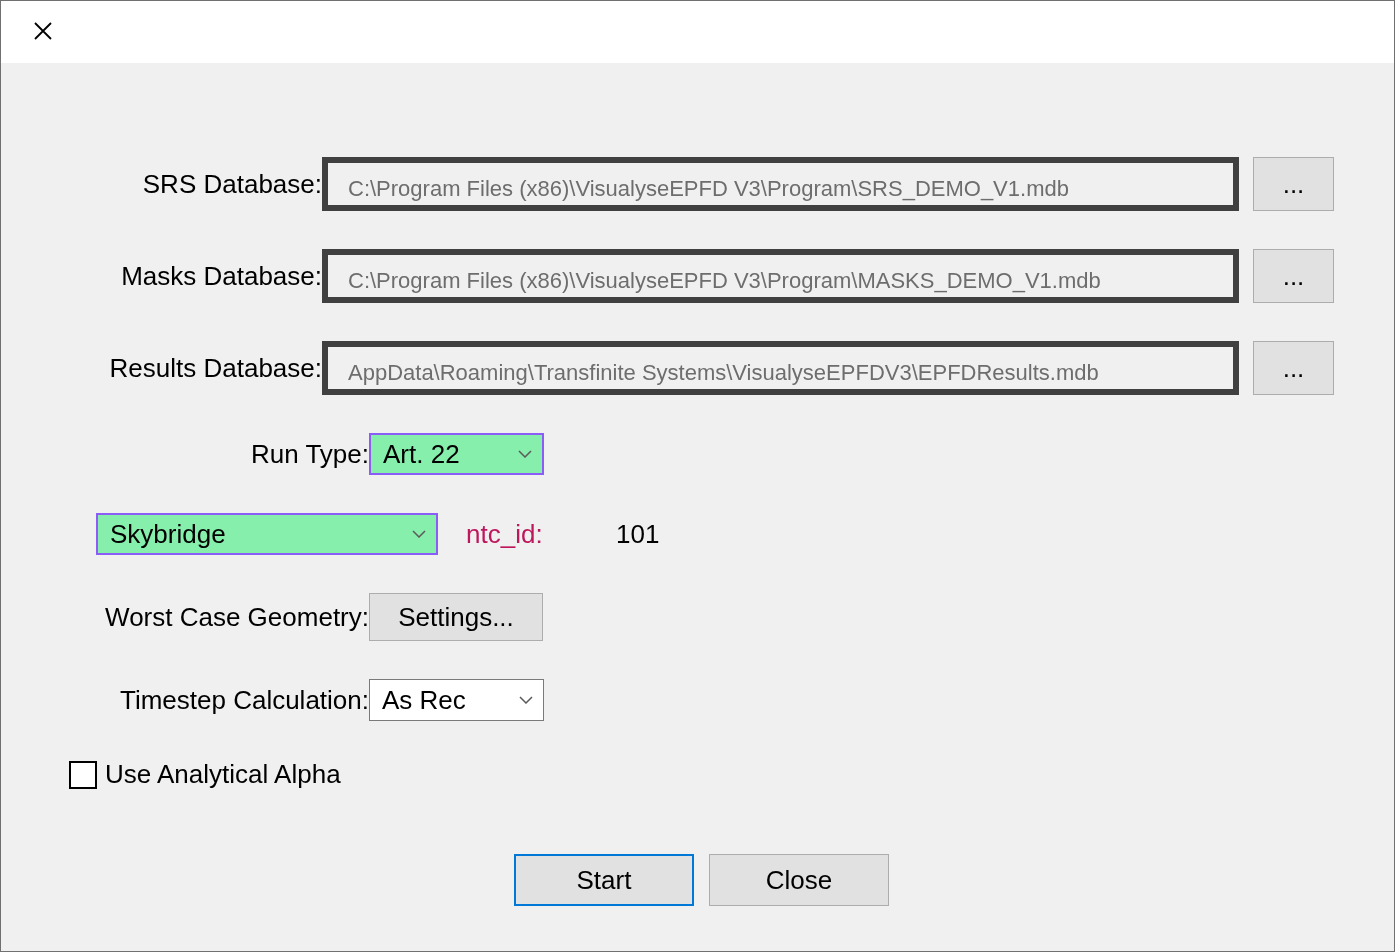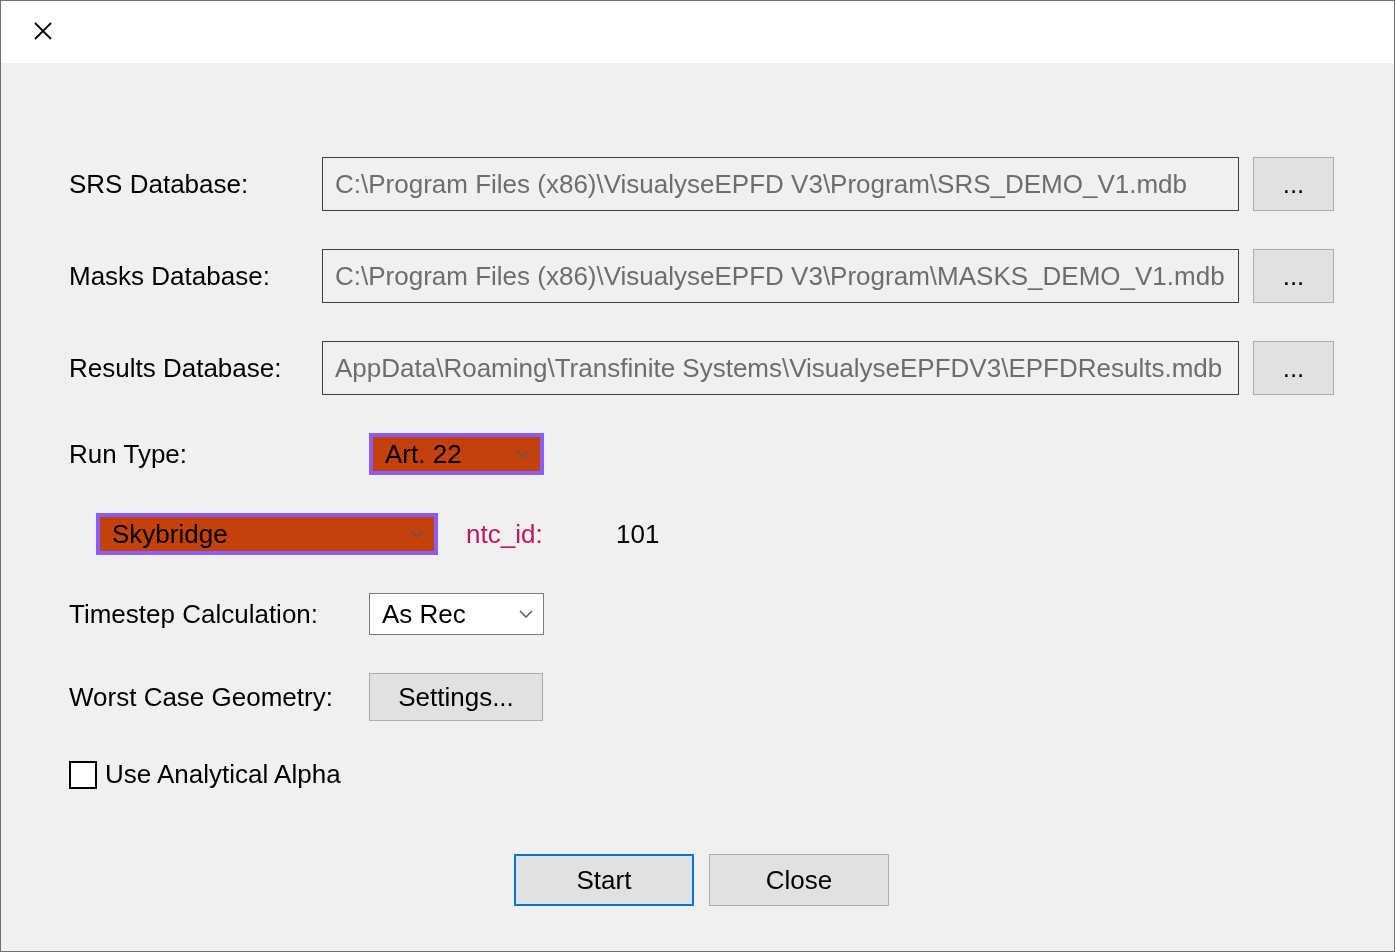--- a/index.html
+++ b/index.html
@@ -50,29 +50,30 @@
     }
     .row {
       display: flex;
       align-items: center;
     }
     .row-label {
       font-size: 26px;
       color: #000000;
       width: 300px;
       flex-shrink: 0;
+      text-align: right;
     }
     .text-input {
       flex: 1;
       height: 54px;
       background: #f0f0f0;
-      border: 1px solid #404040;
-      font-size: 26px;
+      border: 6px solid #404040;
+      font-size: 22px;
       color: #6d6d6d;
-      padding: 0 12px;
+      padding: 0 20px;
       line-height: 52px;
       overflow: hidden;
       white-space: nowrap;
       text-align: right;
       direction: rtl;
     }
     .text-input.left-align {
       text-align: left;
       direction: ltr;
     }
@@ -85,22 +86,22 @@
       font-size: 26px;
       color: #000000;
       cursor: pointer;
       display: flex;
       align-items: center;
       justify-content: center;
     }
     .dropdown {
       position: relative;
       height: 42px;
-      background: #c2410c;
-      border: 4px solid #8b5cf6;
+      background: #86efac;
+      border: 2px solid #8b5cf6;
       font-size: 26px;
       color: #000000;
       padding: 0 40px 0 12px;
       display: flex;
       align-items: center;
       cursor: pointer;
     }
     .dropdown.white {
       background: #ffffff;
       border: 1px solid #7a7a7a;
@@ -230,35 +231,35 @@
       <div class="dropdown nongso-dropdown">
         <span>Skybridge</span>
         <svg class="chevron-svg" width="14" height="8" viewBox="0 0 14 8">
             <path d="M1 1 L7 7 L13 1" stroke="#5a5a5a" stroke-width="1.5" fill="none"></path>
           </svg>
       </div>
       <span class="ntc-label">ntc_id:</span>
       <span class="ntc-value">101</span>
     </div>
 
+    <div class="row row-wcg">
+      <span class="row-label">Worst Case Geometry:</span>
+      <button class="settings-btn">Settings...</button>
+    </div>
+
     <div class="row row-timestep">
       <span class="row-label">Timestep Calculation:</span>
       <div class="dropdown white timestep-dropdown">
         <span>As Rec</span>
         <svg class="chevron-svg" width="14" height="8" viewBox="0 0 14 8">
             <path d="M1 1 L7 7 L13 1" stroke="#5a5a5a" stroke-width="1.5" fill="none"></path>
           </svg>
       </div>
     </div>
 
-    <div class="row row-wcg">
-      <span class="row-label">Worst Case Geometry:</span>
-      <button class="settings-btn">Settings...</button>
-    </div>
-
     <div class="checkbox-row">
       <div class="checkbox"></div>
       <span class="checkbox-label">Use Analytical Alpha</span>
     </div>
 
     <div class="button-row">
       <button class="main-btn start-btn">Start</button>
       <button class="main-btn close-btn">Close</button>
     </div>
 

